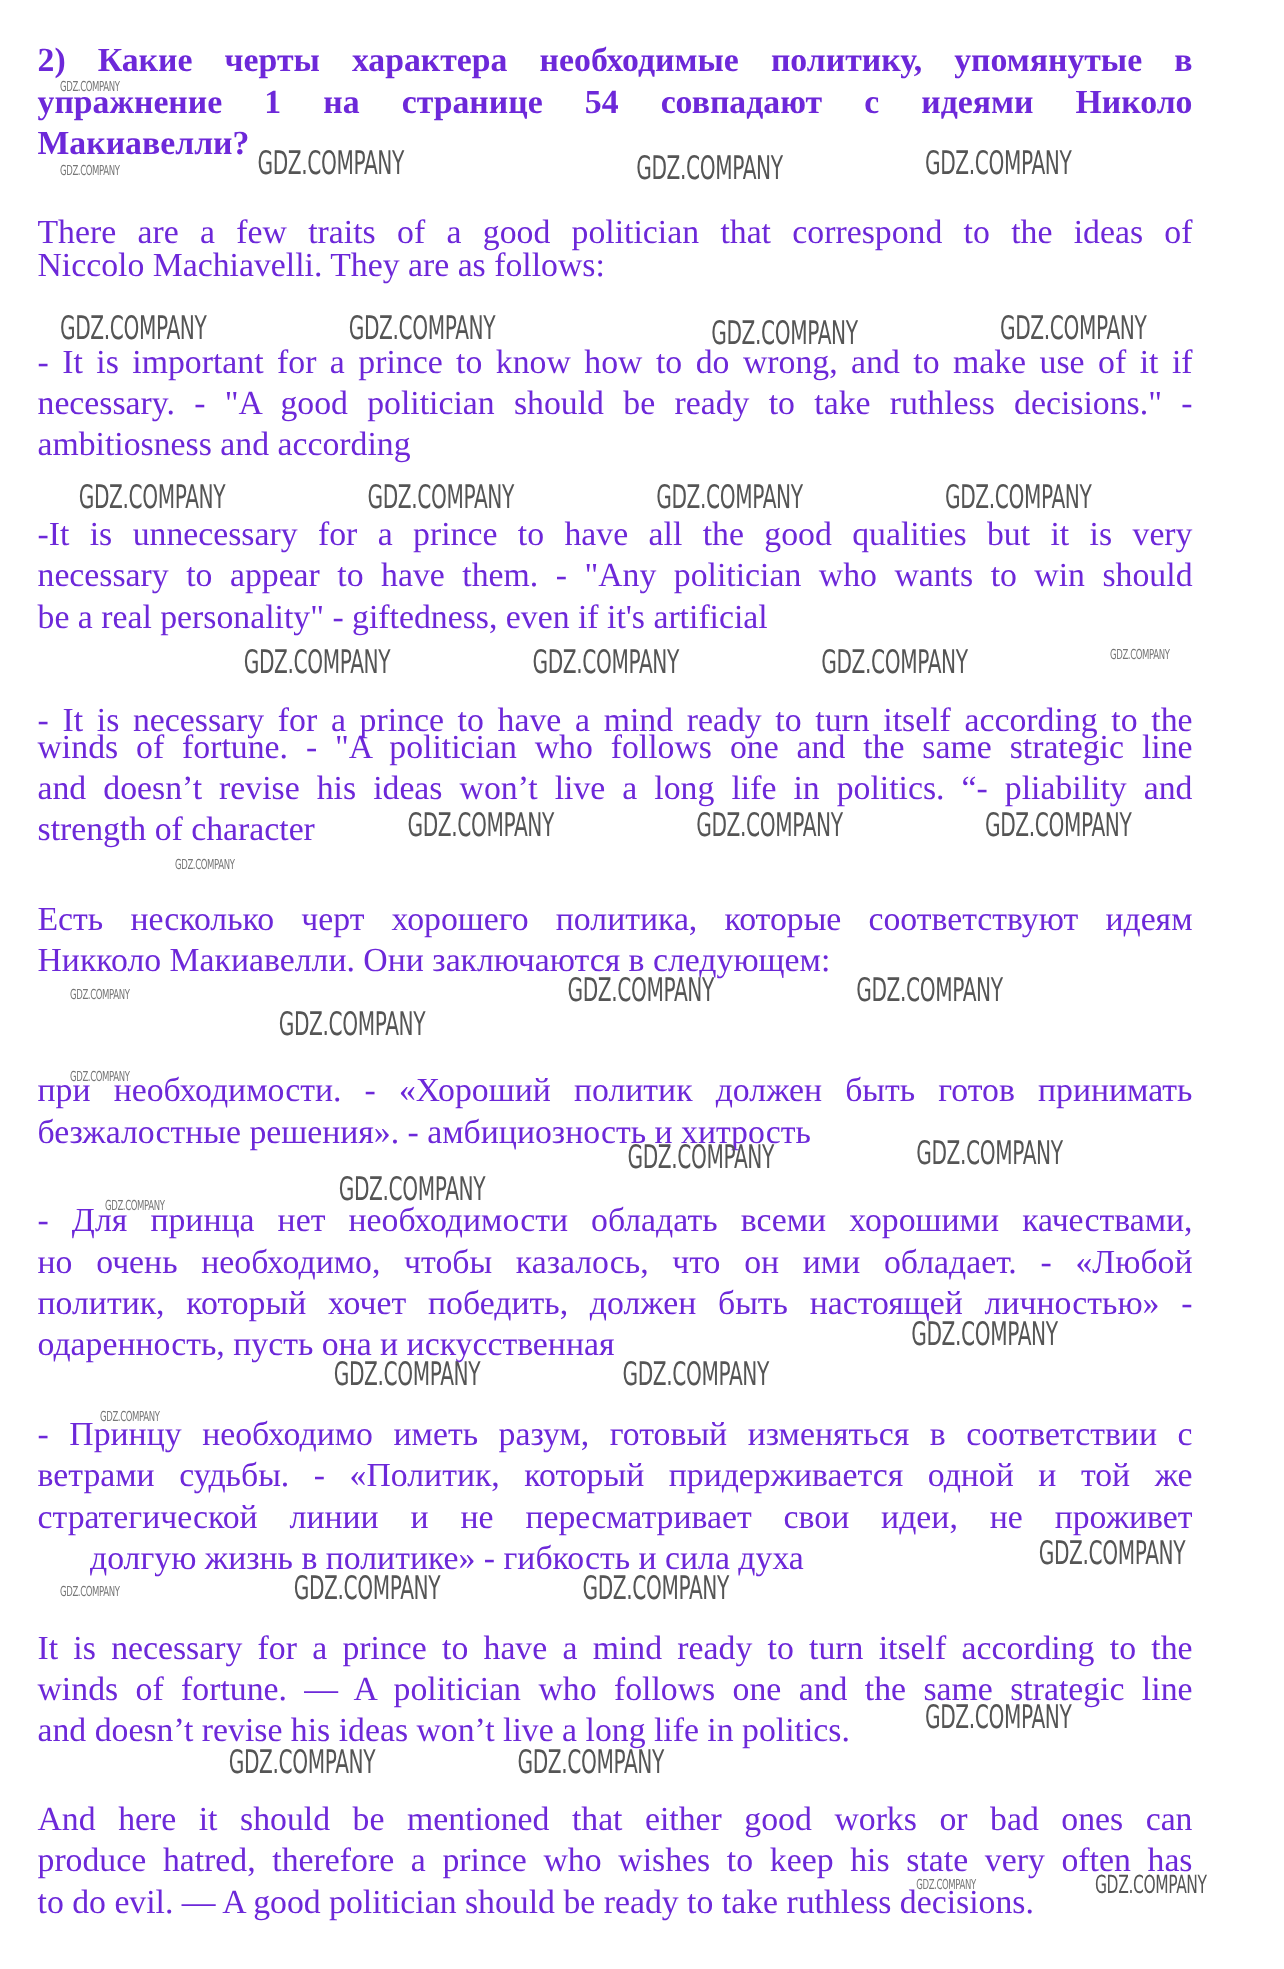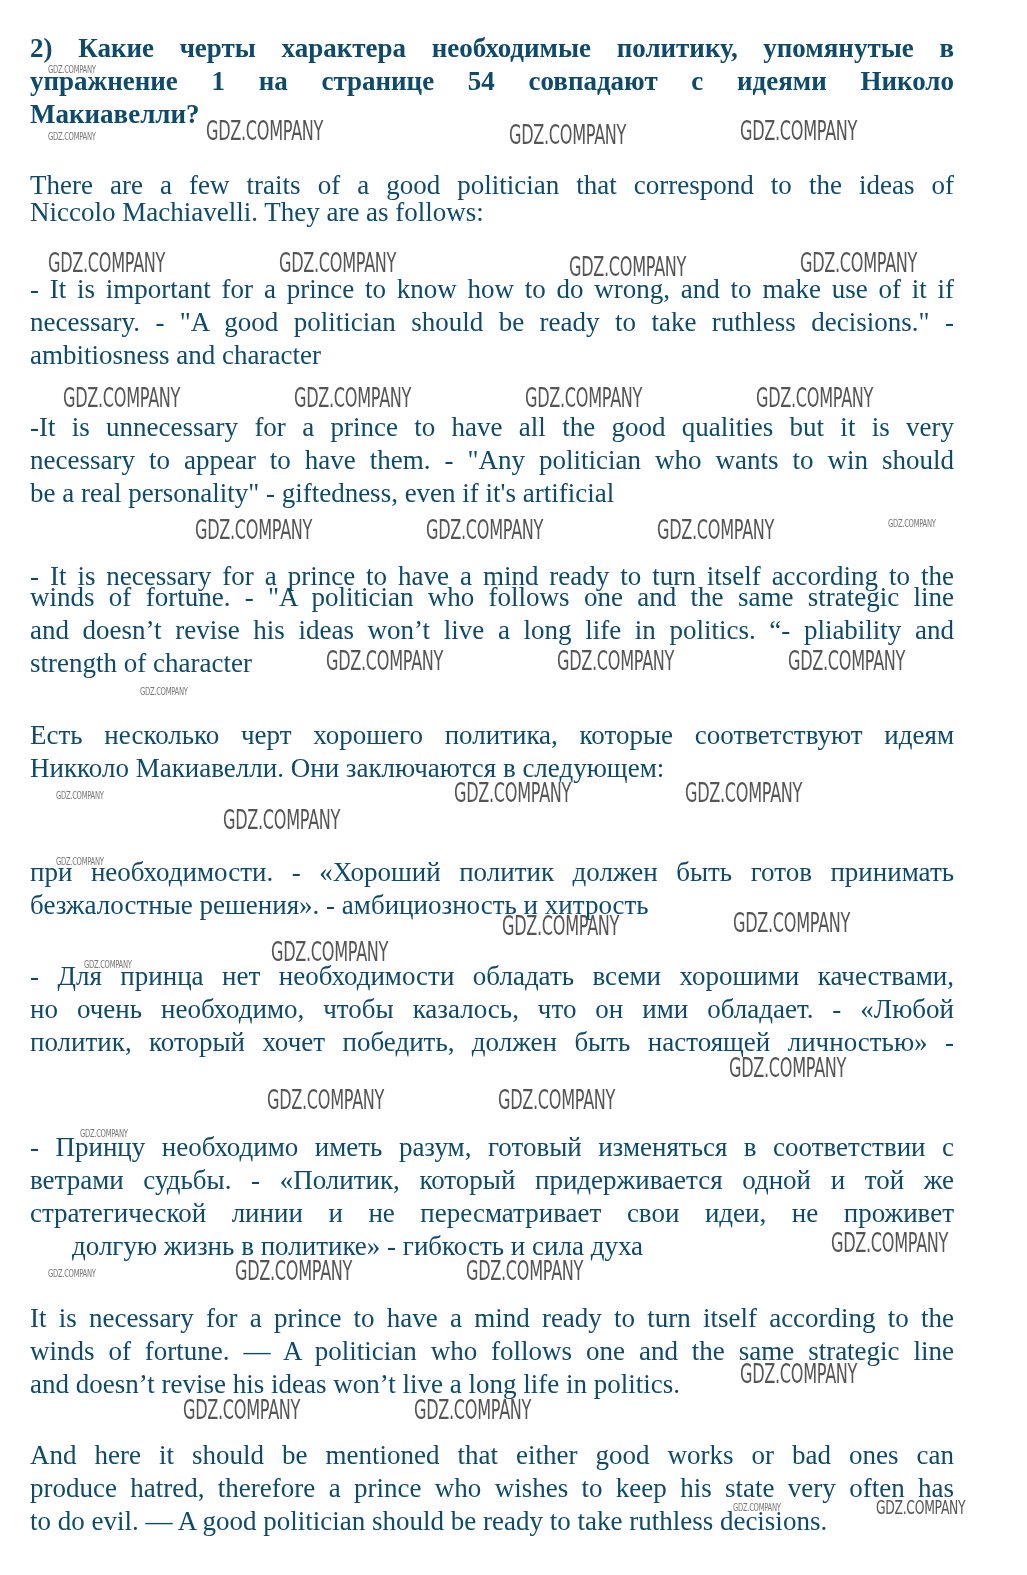--- a/index.html
+++ b/index.html
@@ -1,20 +1,20 @@
 <!DOCTYPE html>
 <html><head>
 <meta charset="utf-8">
 <style>
   html, body { margin: 0; padding: 0; background: #ffffff; }
   body { width: 1027px; height: 1575px; position: relative; overflow: hidden; }
   .page { position: absolute; left: 0; top: 0; width: 1027px; height: 1575px; }
   .line {
     position: absolute; left: 30px; width: 924px;
-    font-family: "Liberation Serif", serif; color: #0c4a6e;
+    font-family: "Liberation Serif", serif; color: #6d28d9;
     font-size: 27px; line-height: 33px; white-space: nowrap;
     text-align: justify; text-align-last: justify;
     transform-origin: left top;
   }
   .line.last { text-align-last: left; }
   .title { font-weight: bold; font-size: 27px; }
   .wm {
     position: absolute; font-family: "DejaVu Sans", sans-serif;
     color: #555555; font-weight: normal; letter-spacing: -0.5px;
     transform: scaleX(0.62); transform-origin: left top; white-space: nowrap;
@@ -29,40 +29,41 @@
 
   <div class="line title" style="top: 32px; width: 924px;">2) Какие черты характера необходимые политику, упомянутые в</div>
   <div class="line title" style="top: 65px; width: 924px;">упражнение 1 на странице 54 совпадают с идеями Николо</div>
   <div class="line title last" style="top: 98px; width: 924px;">Макиавелли?</div>
 
   <div class="line" style="top: 169px; width: 924px;">There are a few traits of a good politician that correspond to the ideas of</div>
   <div class="line last" style="top: 196px; width: 924px;">Niccolo Machiavelli. They are as follows:</div>
 
   <div class="line" style="top: 273px; width: 924px;">- It is important for a prince to know how to do wrong, and to make use of it if</div>
   <div class="line" style="top: 306px; width: 924px;">necessary. - "A good politician should be ready to take ruthless decisions." -</div>
-  <div class="line last" style="top: 339px; width: 924px;">ambitiosness and character</div>
+  <div class="line last" style="top: 339px; width: 924px;">ambitiosness and according</div>
 
   <div class="line" style="top: 411px; width: 924px;">-It is unnecessary for a prince to have all the good qualities but it is very</div>
   <div class="line" style="top: 444px; width: 924px;">necessary to appear to have them. - "Any politician who wants to win should</div>
   <div class="line last" style="top: 477px; width: 924px;">be a real personality" - giftedness, even if it's artificial</div>
 
   <div class="line" style="top: 560px; width: 924px;">- It is necessary for a prince to have a mind ready to turn itself according to the</div>
   <div class="line" style="top: 581px; width: 924px;">winds of fortune. - "A politician who follows one and the same strategic line</div>
   <div class="line" style="top: 614px; width: 924px;">and doesn’t revise his ideas won’t live a long life in politics. “- pliability and</div>
   <div class="line last" style="top: 647px; width: 924px;">strength of character</div>
 
   <div class="line" style="top: 719px; width: 924px;">Есть несколько черт хорошего политика, которые соответствуют идеям</div>
   <div class="line last" style="top: 752px; width: 924px;">Никколо Макиавелли. Они заключаются в следующем:</div>
 
   <div class="line" style="top: 856px; width: 924px;">при необходимости. - «Хороший политик должен быть готов принимать</div>
   <div class="line last" style="top: 889px; width: 924px;">безжалостные решения». - амбициозность и хитрость</div>
 
   <div class="line" style="top: 960px; width: 924px;">- Для принца нет необходимости обладать всеми хорошими качествами,</div>
   <div class="line" style="top: 993px; width: 924px;">но очень необходимо, чтобы казалось, что он ими обладает. - «Любой</div>
   <div class="line" style="top: 1026px; width: 924px;">политик, который хочет победить, должен быть настоящей личностью» -</div>
+  <div class="line last" style="top: 1059px; width: 924px;">одаренность, пусть она и искусственная</div>
 
   <div class="line" style="top: 1131px; width: 924px;">- Принцу необходимо иметь разум, готовый изменяться в соответствии с</div>
   <div class="line" style="top: 1164px; width: 924px;">ветрами судьбы. - «Политик, который придерживается одной и той же</div>
   <div class="line" style="top: 1197px; width: 924px;">стратегической линии и не пересматривает свои идеи, не проживет</div>
   <div class="line last" style="top: 1230px; width: 924px; margin-left: 42px;">долгую жизнь в политике» - гибкость и сила духа</div>
 
   <div class="line" style="top: 1302px; width: 924px;">It is necessary for a prince to have a mind ready to turn itself according to the</div>
   <div class="line" style="top: 1335px; width: 924px;">winds of fortune. — A politician who follows one and the same strategic line</div>
   <div class="line last" style="top: 1368px; width: 924px;">and doesn’t revise his ideas won’t live a long life in politics.</div>
 

